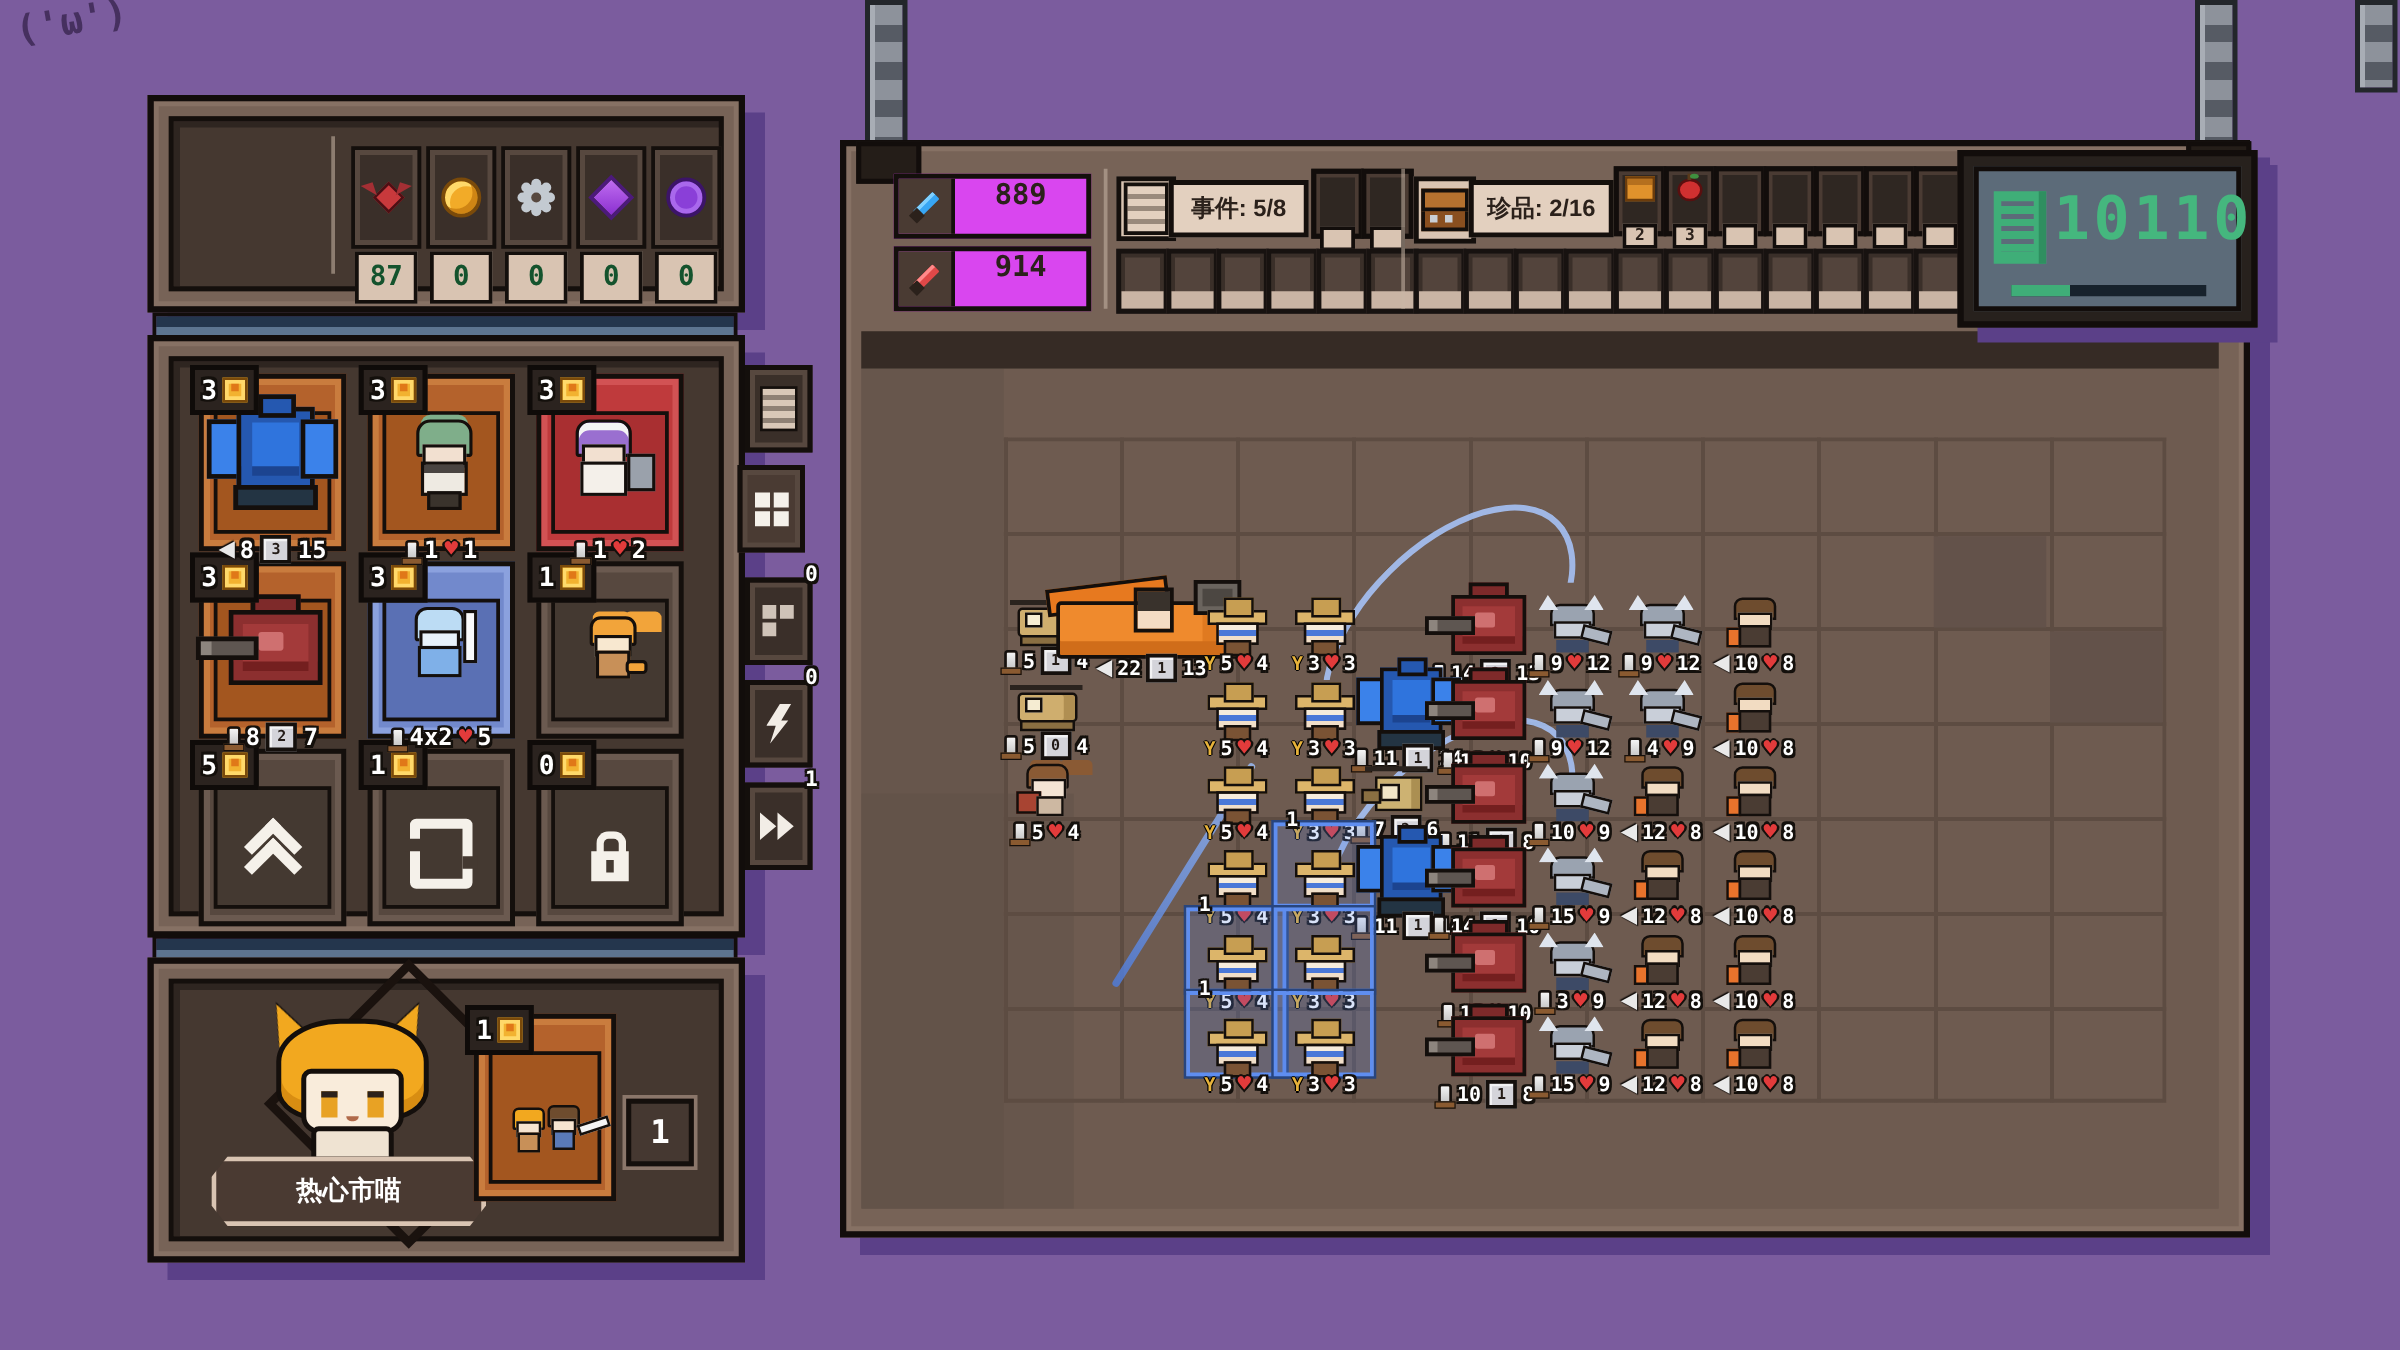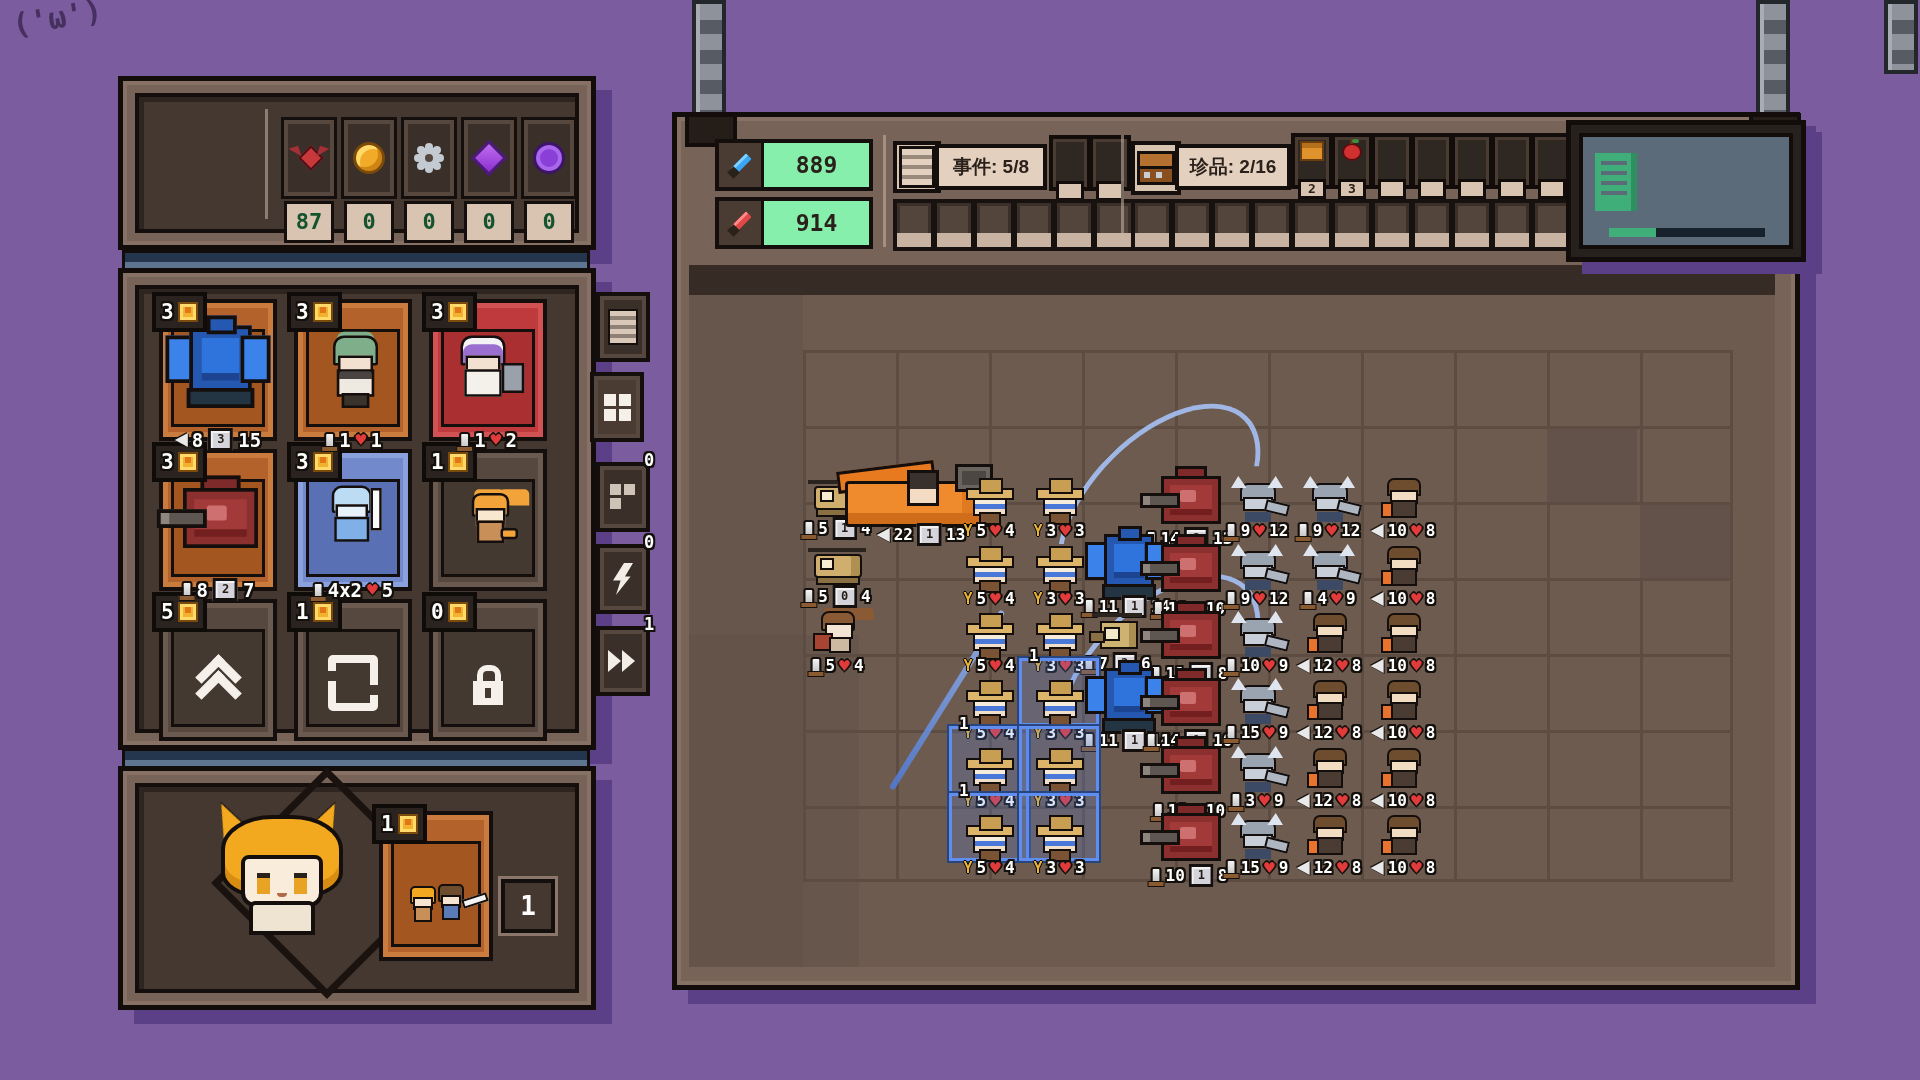--- a/index.html
+++ b/index.html
@@ -101,21 +101,21 @@
   .girl .eye{position:absolute;top:14px;width:13px;height:16px;background:#e8a224;border-top:5px solid #2b211b}
   .girl .eye.l{left:12px}.girl .eye.r{right:12px}
   .girl .mouth{position:absolute;left:32px;bottom:6px;width:10px;height:4px;background:#b06a4a;border-radius:0 0 6px 6px}
   .girl .body{position:absolute;left:36px;top:98px;width:58px;height:26px;background:#efe3d2;border:4px solid #140f0c;border-radius:6px 6px 0 0}
   
   .chibi{position:absolute;width:24px;height:36px}
   .chibi .h{position:absolute;left:0;top:0;width:22px;height:14px;border:2px solid #140f0c;border-radius:5px 5px 2px 2px}
   .chibi .f{position:absolute;left:3px;top:11px;width:16px;height:9px;background:#f6e4d0;border:2px solid #140f0c}
   .chibi .b{position:absolute;left:4px;top:20px;width:14px;height:12px;border:2px solid #140f0c}
   
-  .field{position:absolute;height:44px;background:#86efac;border:4px solid #140f0c;display:flex;align-items:center}
+  .field{position:absolute;height:44px;background:#d946ef;border:4px solid #140f0c;display:flex;align-items:flex-start}
   .field .icell{width:42px;height:100%;background:#4a3b33;border-right:3px solid #140f0c;display:flex;align-items:center;justify-content:center}
   .field .val{flex:1;text-align:center;color:#2b211b;font-size:23px;font-weight:bold}
   .sword{position:relative;width:30px;height:30px}
   .sword::before{content:"";position:absolute;left:5px;top:10px;width:22px;height:8px;transform:rotate(-45deg);border-radius:1px}
   .sword::after{content:"";position:absolute;left:4px;bottom:3px;width:9px;height:9px;background:#2b211b;transform:rotate(45deg)}
   .sword.blue::before{background:#38a6f4;box-shadow:inset 0 3px 0 #7fd0ff}
   .sword.red::before{background:#e04848;box-shadow:inset 0 3px 0 #ff8a8a}
   .hlabel{position:absolute;height:38px;background:#e3d0bf;border:4px solid #140f0c;color:#2b211b;font-size:19px;font-weight:bold;display:flex;align-items:center;justify-content:center;font-family:"Liberation Sans",sans-serif}
   .hicon{position:absolute;background:#d9c4b2;border:4px solid #140f0c;display:flex;align-items:center;justify-content:center}
   .slotA{position:absolute;width:34px;height:48px;background:#2f2722;border:4px solid #120d0b;box-shadow:inset 0 0 0 3px #4a3b33}
@@ -469,20 +469,21 @@
       <div class="ear l"></div>
         <div class="ear r"></div>
       <div class="hair"></div>
       <div class="face">
           <div class="eye l"></div>
           <div class="eye r"></div>
           <div class="mouth"></div>
         </div>
       <div class="body"></div>
     </div>
+    <div class="nameplate" style="left:46px;top:154px;width:212px;height:48px;line-height:48px;font-family:'Liberation Sans',sans-serif">热心市喵</div>
     <div class="card f-orange" style="left:256px;top:40px;width:114px;height:150px">
       <div class="frame"></div>
       <div class="port">
         <div class="chibi" style="left:16px;top:42px">
           <div class="h" style="background:#f2a81f"></div>
             <div class="f"></div>
             <div class="b" style="background:#c89058"></div>
         </div>
         <div class="chibi" style="left:44px;top:40px">
           <div class="h" style="background:#6e4c2e"></div>
@@ -1316,19 +1317,20 @@
         </div>
       <div class="arc" style="left:345px;top:140px"></div>
       <div class="arc" style="left:345px;top:310px"></div>
       <div class="slash" style="left:255px;top:300px"></div>
     </div>
   </div>
 
   <div class="display" style="left:1566px;top:120px">
     <div class="scr">
       <div class="gdoc"></div>
+      <div class="digits">10110</div>
       <div class="pbar">
           <div class="pfill" id="pfill" style="width: 30%;"></div>
         </div>
     </div>
   </div>
 
 </div>
 
 </body></html>

